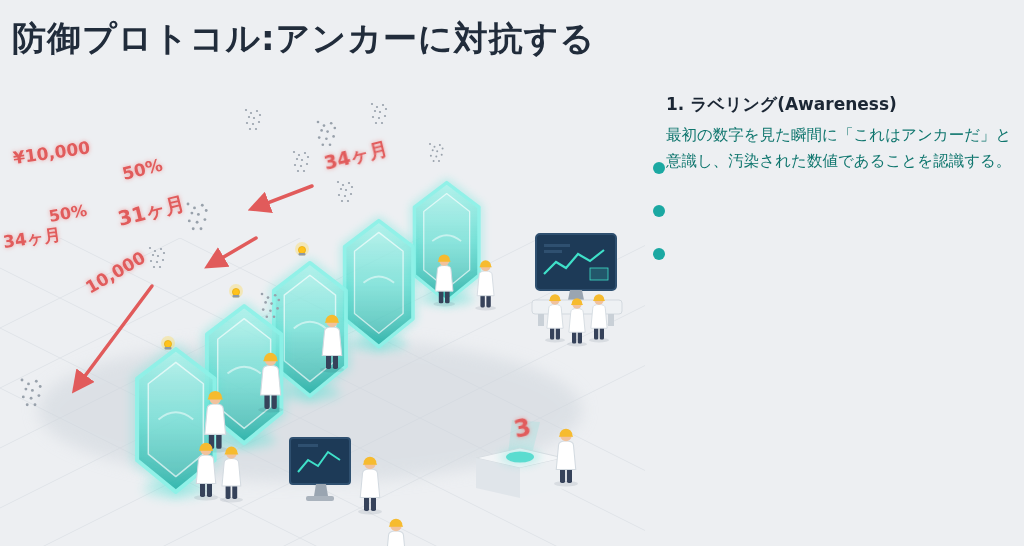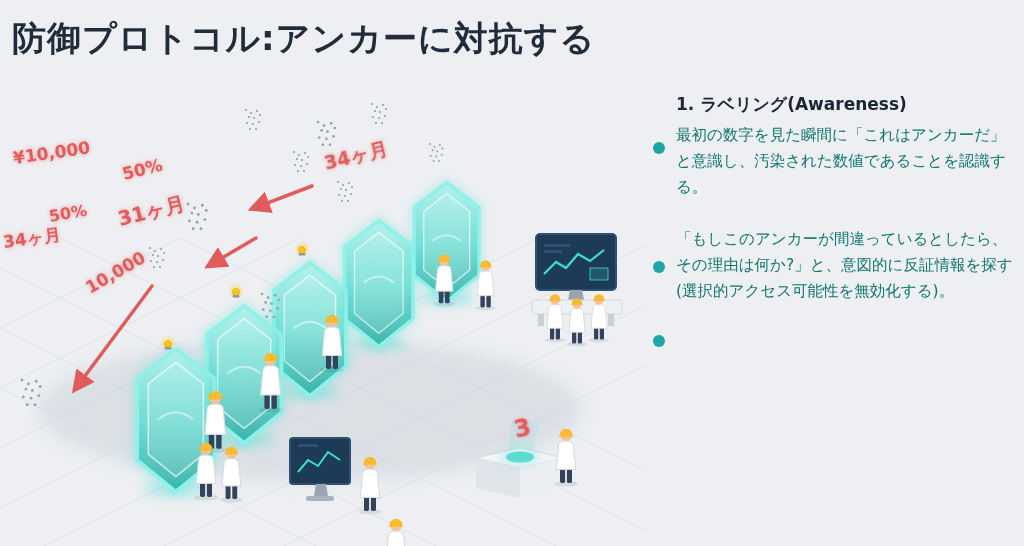--- a/index.html
+++ b/index.html
@@ -40,22 +40,22 @@
     position: absolute;
     left: 653px;
     top: 92px;
     width: 362px;
     display: flex;
     flex-direction: column;
     gap: 26px;
   }
   .point {
     display: flex;
-    gap: 11px;
-    align-items: center;
+    gap: 1px;
+    align-items: flex-end;
   }
   .point .dot {
     flex: 0 0 auto;
     width: 12px;
     height: 12px;
     border-radius: 50%;
     background: #1ba8a2;
     margin-top: 5px;
   }
   .point h3 {
@@ -249,21 +249,20 @@
       <span class="dot"></span>
       <div class="content">
         <h3>1. ラベリング(Awareness)</h3>
         <p>最初の数字を見た瞬間に「これはアンカーだ」と意識し、汚染された数値であることを認識する。</p>
       </div>
     </div>
 
     <div class="point">
       <span class="dot"></span>
       <div class="content">
-        <p>「もしこのアンカーが間違っているとしたら、その理由は何か?」と、意図的に反証情報を探す(選択的アクセス可能性を無効化する)。</p>
       </div>
     </div>
 
     <div class="point">
       <span class="dot"></span>
       <div class="content">
       </div>
     </div>
 
   </div>

